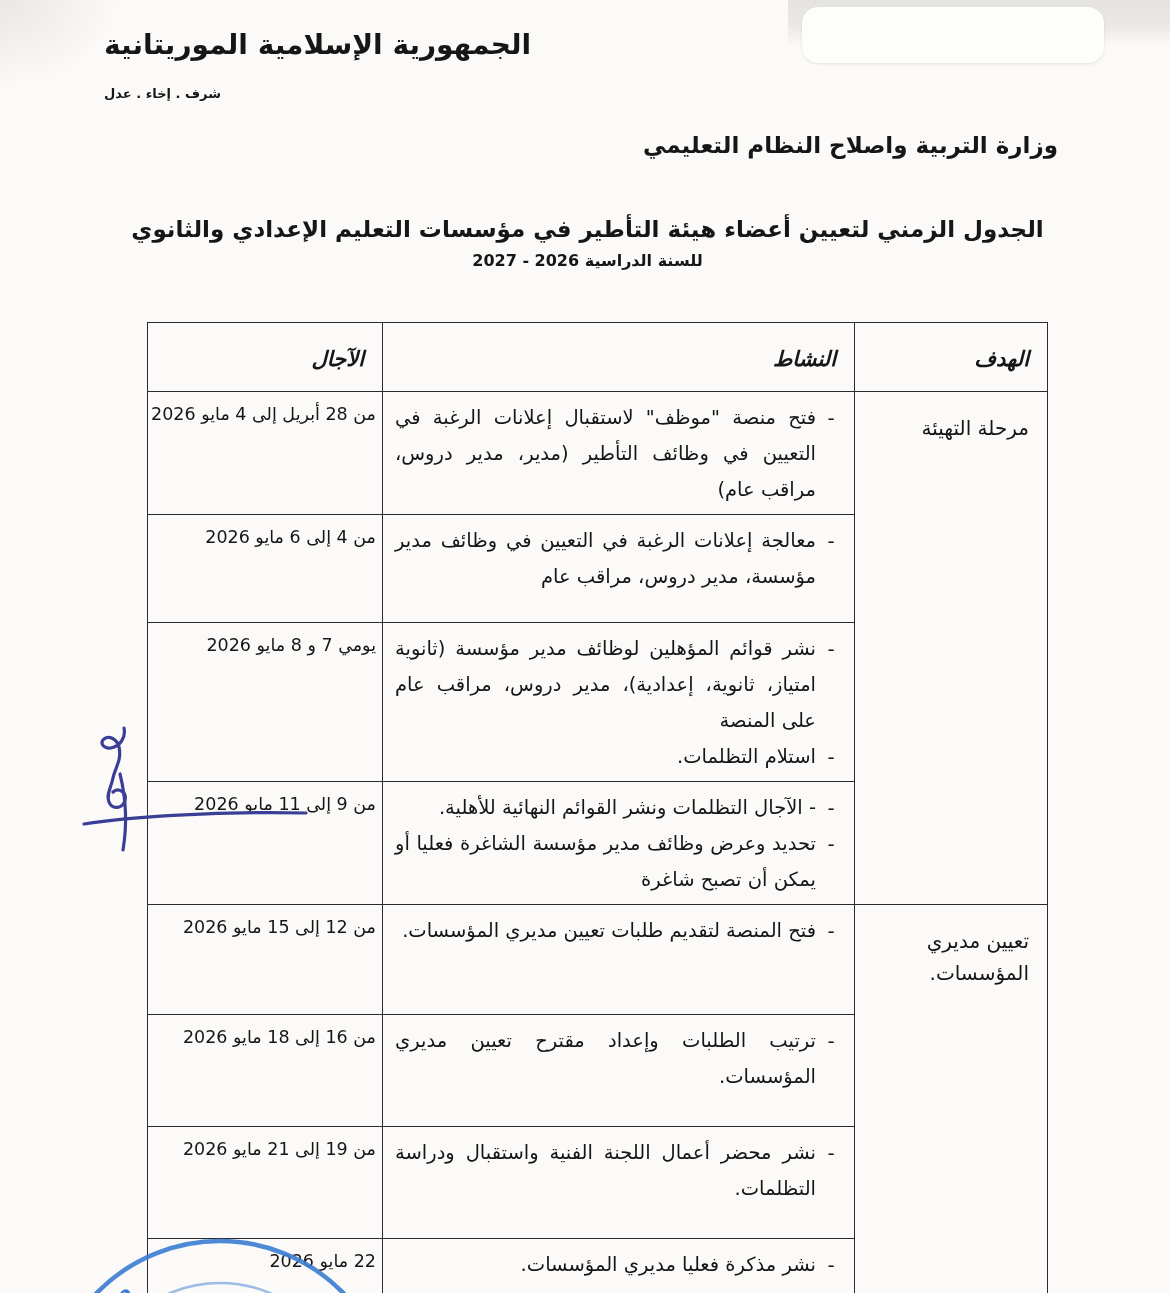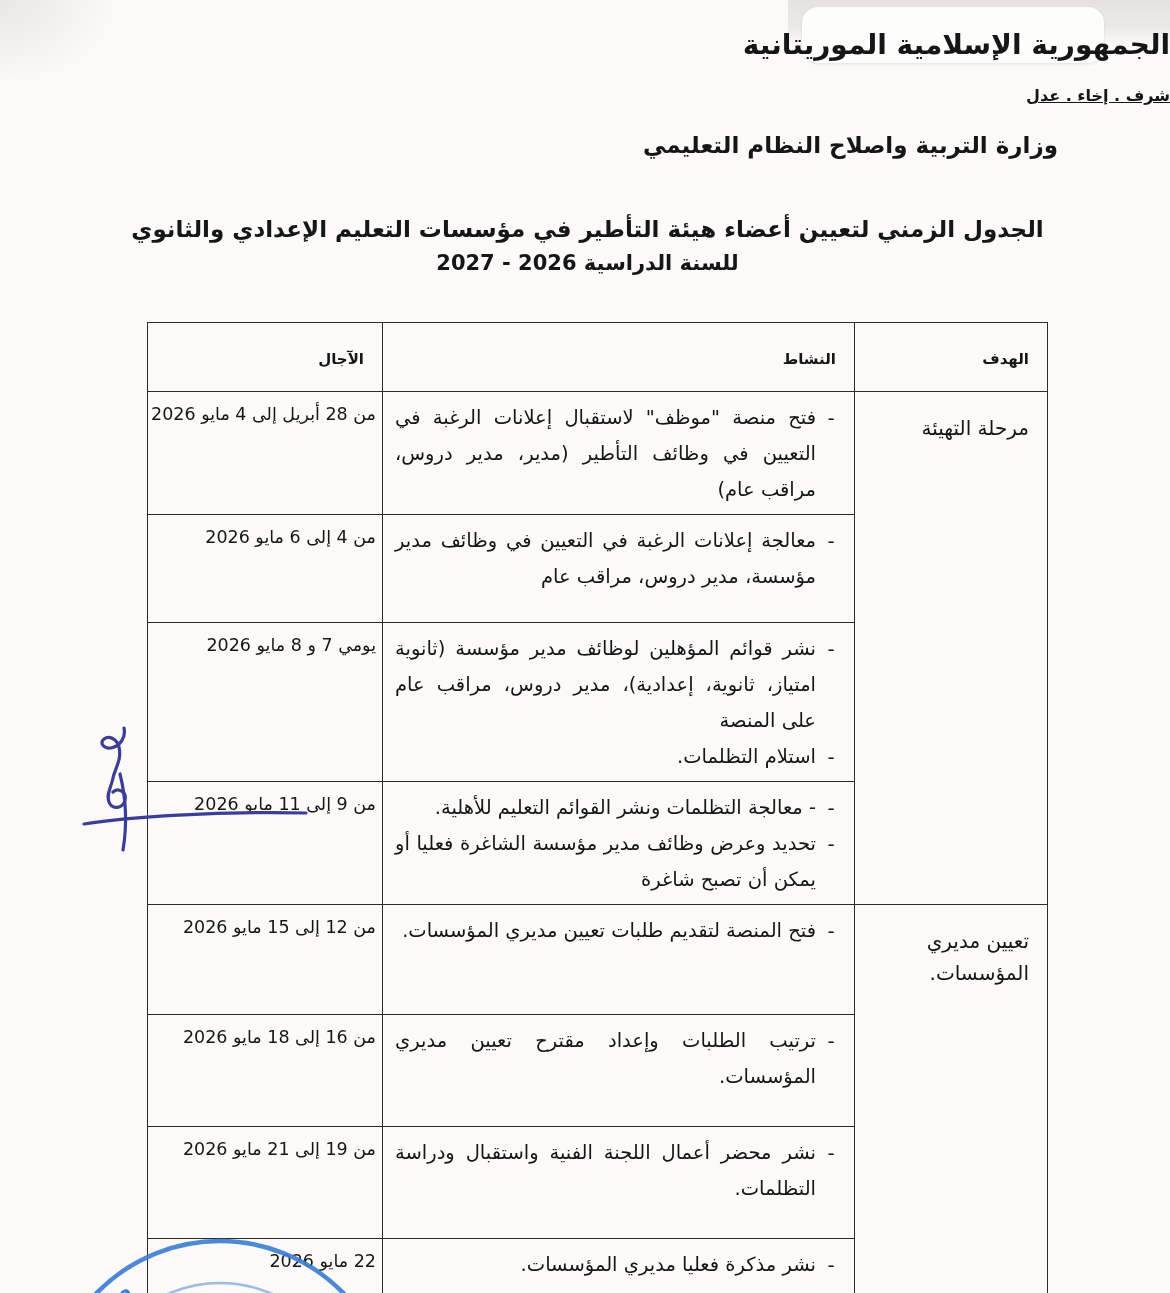--- a/index.html
+++ b/index.html
@@ -10,39 +10,39 @@
   }
   
   .corner-shade{position:absolute;top:0;right:0;width:382px;height:46px;
     background:linear-gradient(180deg,#e4e3e1 0%,#ebe9e7 55%,rgba(236,234,232,0) 100%);}
   .corner-card{position:absolute;top:7px;right:66px;width:302px;height:56px;
     background:#fdfdfc;border-radius:16px;box-shadow:0 1px 3px rgba(0,0,0,.10);}
   .corner-smudge-left{position:absolute;top:0;left:0;width:130px;height:95px;
     background:radial-gradient(ellipse at 0% 0%,#e8e7e5 0%,rgba(231,230,228,0) 65%);}
 
   
-  .hdr{position:absolute;left:12px;right:0;text-align:right;font-weight:bold;}
+  .hdr{position:absolute;left:12px;right:0;text-align:left;font-weight:bold;}
   .country{top:28px;font-size:28px;padding-left:92px;}
-  .motto{top:86px;font-size:16px;padding-left:92px;letter-spacing:1px;text-decoration:underline;}
+  .motto{top:86px;font-size:13px;padding-left:92px;letter-spacing:1px;}
   .ministry-block{position:absolute;top:132px;right:112px;text-align:right;font-weight:bold;}
   .ministry{font-size:23px;}
   .department{font-size:17.5px;margin-top:18px;}
   .title-block{position:absolute;top:216px;left:5px;right:0;text-align:center;font-weight:bold;}
   .title-l1{font-size:23px;}
-  .title-l2{font-size:21px;margin-top:9px;}
+  .title-l2{font-size:16px;margin-top:9px;}
 
   
   table.schedule{
     position:absolute;top:322px;right:122px;width:900px;
     border-collapse:collapse;table-layout:fixed;direction:rtl;
   }
   .schedule th,.schedule td{border:1.6px solid #2b2b2b;}
   .schedule thead th{
-    height:56px;font-size:15px;font-weight:bold;text-align:right;
-    vertical-align:middle;padding:8px 18px 4px 0;
+    height:56px;font-size:21px;font-weight:bold;text-align:right;
+    vertical-align:middle;padding:8px 18px 4px 0;font-style:italic;
   }
   .goal-cell{vertical-align:top;text-align:right;
     padding:20px 18px 0 12px;font-size:20px;line-height:1.6;}
   .act-cell{vertical-align:top;padding:8px 8px 6px 12px;}
   .act-item{display:flex;}
   .dash{flex:0 0 30px;width:30px;text-align:center;font-size:20px;line-height:36px;}
   .act-text{flex:1;font-size:19.5px;line-height:36px;text-align:justify;}
   .dl-cell{vertical-align:top;text-align:right;white-space:nowrap;
     padding:12px 6px 0 2px;font-size:17.5px;}
 
@@ -112,21 +112,21 @@
             <span class="dash">-</span>
             <span class="act-text">استلام التظلمات.</span>
           </div>
         </td>
         <td class="dl-cell">يومي 7 و 8 مايو 2026</td>
       </tr>
       <tr style="height: 112px;">
         <td class="act-cell">
           <div class="act-item">
             <span class="dash">-</span>
-            <span class="act-text">- معالجة التظلمات ونشر القوائم التعليم للأهلية.</span>
+            <span class="act-text">- الآجال التظلمات ونشر القوائم النهائية للأهلية.</span>
           </div>
           <div class="act-item">
             <span class="dash">-</span>
             <span class="act-text">تحديد وعرض وظائف مدير مؤسسة الشاغرة فعليا أو يمكن أن تصبح شاغرة</span>
           </div>
         </td>
         <td class="dl-cell">من 9 إلى 11 مايو 2026</td>
       </tr>
       <tr style="height: 110px;">
         <td class="goal-cell" rowspan="4">تعيين مديري المؤسسات.</td>

